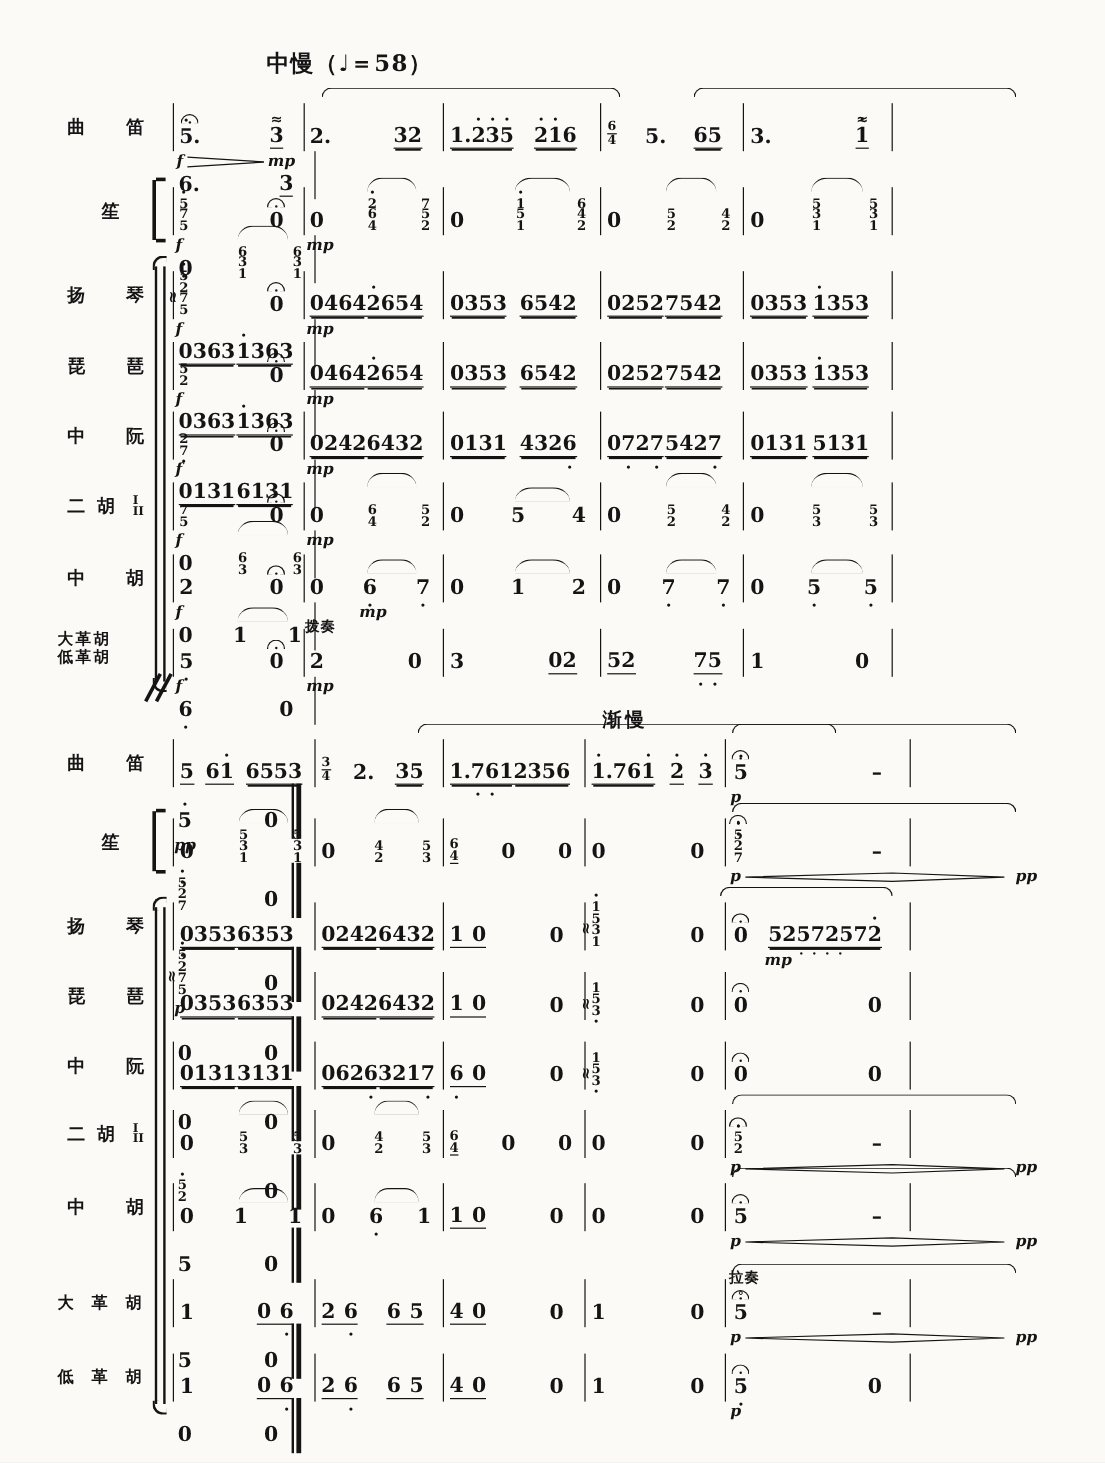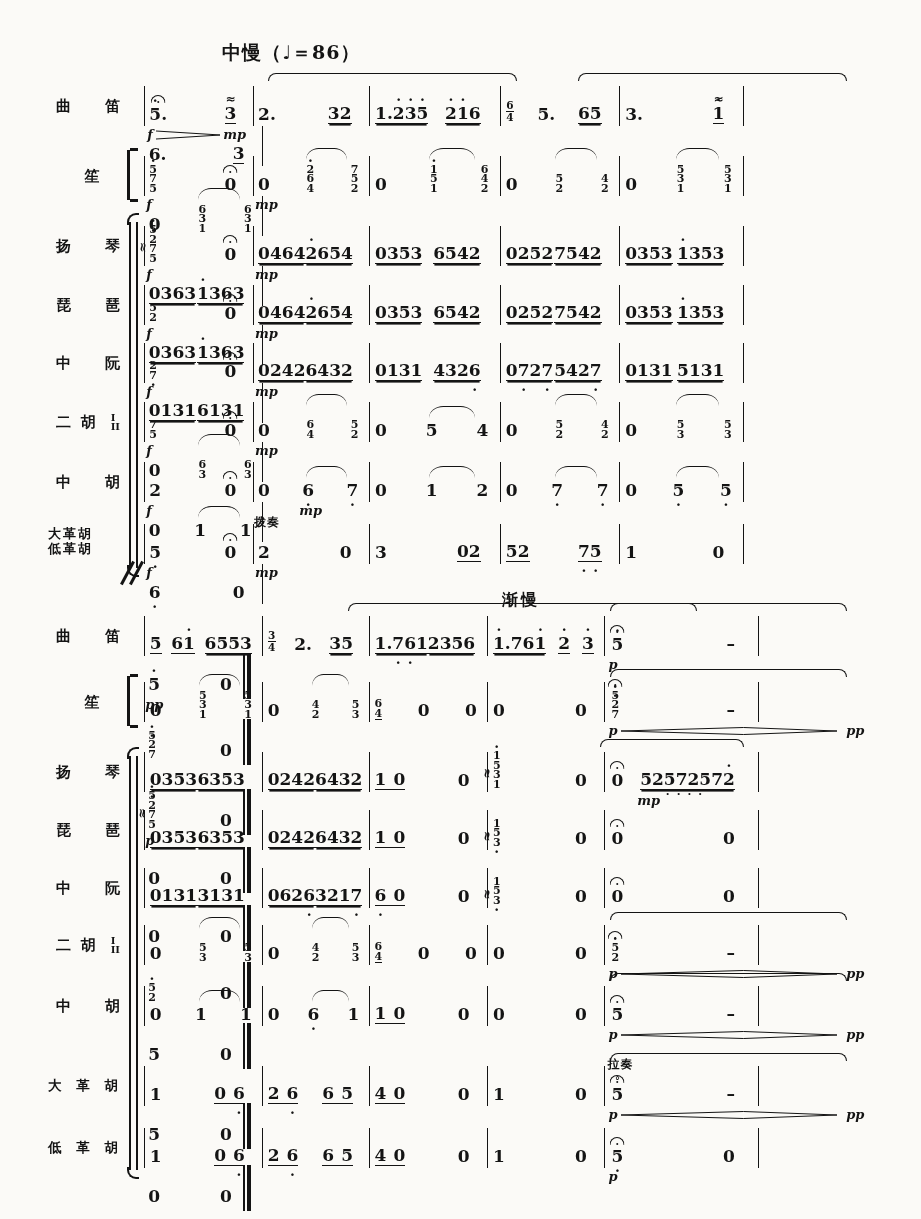--- a/index.html
+++ b/index.html
@@ -67,21 +67,21 @@
   .ovl{position:absolute;top:-13px;height:7px;border:1.5px solid #141414;border-bottom:none;border-radius:9px 9px 0 0;}
   .hp{position:absolute;left:2%;top:calc(100% + 3px);display:flex;align-items:center;gap:3px;z-index:3;}
   .hp .hlab{font:italic bold 13px "DejaVu Serif",serif;line-height:10px;}
   .hp svg{flex:1;height:12px;}
 </style>
 </head>
 <body>
 
 <div id="page">
   <div id="hdr">
-    <span>中慢</span><span>（</span><span class="num">♩</span><span class="num">＝86</span><span>）</span>
+    <span>中慢</span><span>（</span><span class="num">♩</span><span class="num">＝58</span><span>）</span>
   </div>
   <div id="rit">渐慢</div>
   <div id="caesura">
       <i></i>
       <i></i>
     </div>
   <div id="music">
       <div class="lbl" style="left: 56px; width: 64px; top: 94px; height: 24px;">
         <span>曲</span>
         <span>笛</span>

